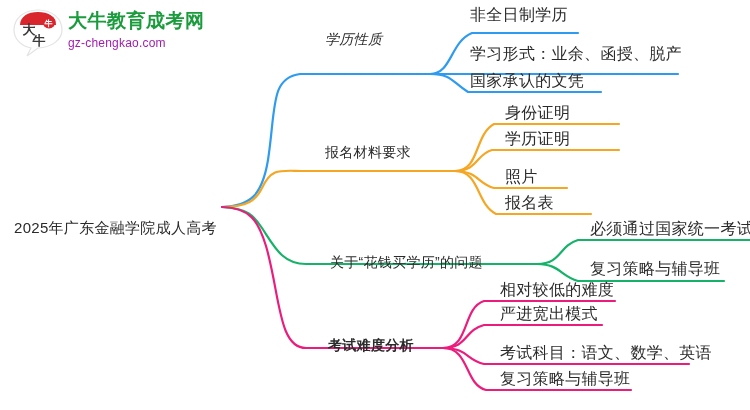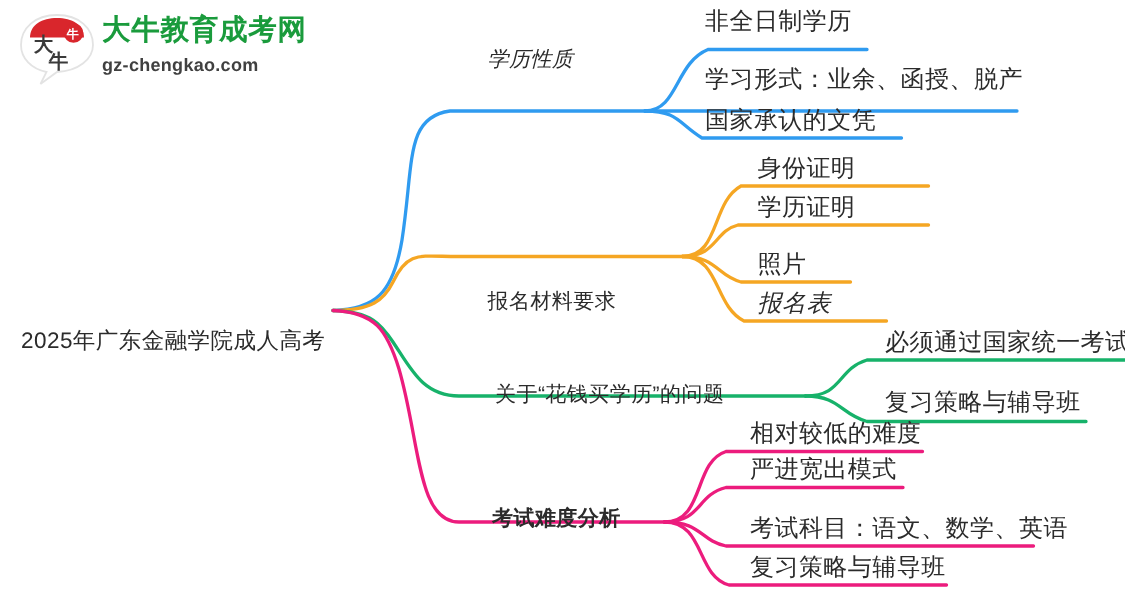--- a/index.html
+++ b/index.html
@@ -42,22 +42,22 @@
   .logo-cn {
     font-size: 19px;
     font-weight: bold;
     color: #1a9b3c;
     letter-spacing: 0.5px;
     line-height: 22px;
     white-space: nowrap;
   }
   .logo-en {
     font-size: 12px;
-    font-weight: bold;
-    color: #404040;
+    font-weight: normal;
+    color: #a21caf;
     letter-spacing: 0.2px;
     line-height: 16px;
     margin-top: 3px;
     white-space: nowrap;
   }
 
   
   #wires {
     position: absolute;
     left: 0;
@@ -135,25 +135,25 @@
     <path stroke="#ec1c7d" d="M443,348 C470,348 464,384 486,390 L631,390"></path>
   </svg>
 
   <div class="node-label root-label" style="left:14px; top:199px;margin-top:21px;">2025年广东金融学院成人高考</div>
 
   <div class="node-label main-label" style="left:325px; top:32px;font-style:italic;">学历性质</div>
   <div class="node-label leaf-label" style="left:470px; top:7px;">非全日制学历</div>
   <div class="node-label leaf-label" style="left:470px; top:46px;">学习形式：业余、函授、脱产</div>
   <div class="node-label leaf-label" style="left:470px; top:73px;">国家承认的文凭</div>
 
-  <div class="node-label main-label" style="left:325px; top:145px;margin-top:48px;">报名材料要求</div>
+  <div class="node-label main-label" style="left:325px; top:145px;">报名材料要求</div>
   <div class="node-label leaf-label" style="left:505px; top:105px;">身份证明</div>
   <div class="node-label leaf-label" style="left:505px; top:131px;">学历证明</div>
   <div class="node-label leaf-label" style="left:505px; top:169px;">照片</div>
-  <div class="node-label leaf-label" style="left:505px; top:195px;font-style:italic;">报名表</div>
+  <div class="node-label leaf-label" style="left:505px; top:195px;">报名表</div>
 
   <div class="node-label main-label" style="left:330px; top:255px;">关于“花钱买学历”的问题</div>
   <div class="node-label leaf-label" style="left:590px; top:221px;">必须通过国家统一考试</div>
   <div class="node-label leaf-label" style="left:590px; top:261px;">复习策略与辅导班</div>
 
   <div class="node-label main-label" style="left:328px; top:338px;font-weight:bold;">考试难度分析</div>
   <div class="node-label leaf-label" style="left:500px; top:282px;">相对较低的难度</div>
   <div class="node-label leaf-label" style="left:500px; top:306px;">严进宽出模式</div>
   <div class="node-label leaf-label" style="left:500px; top:371px;">复习策略与辅导班</div>
   <div class="node-label leaf-label" style="left:500px; top:345px;">考试科目：语文、数学、英语</div>

